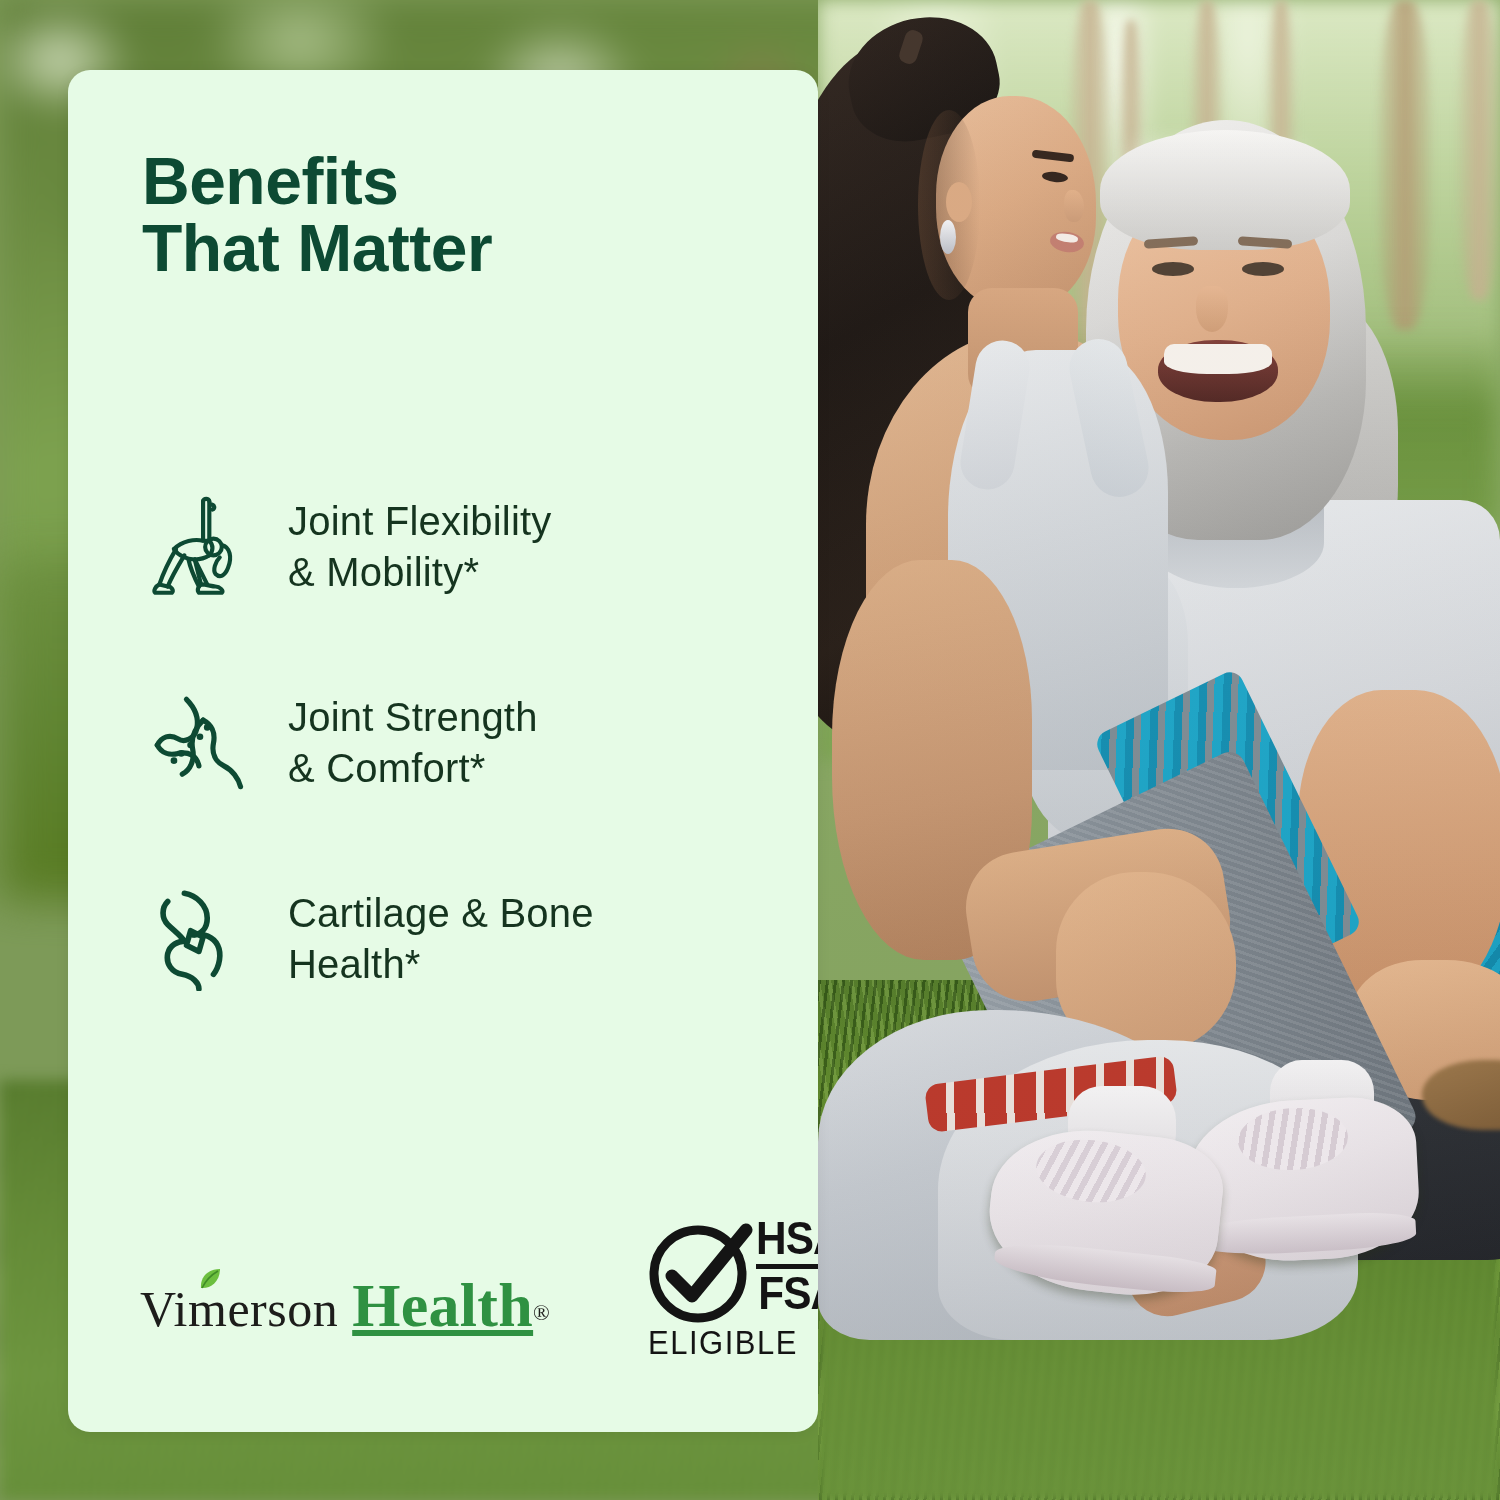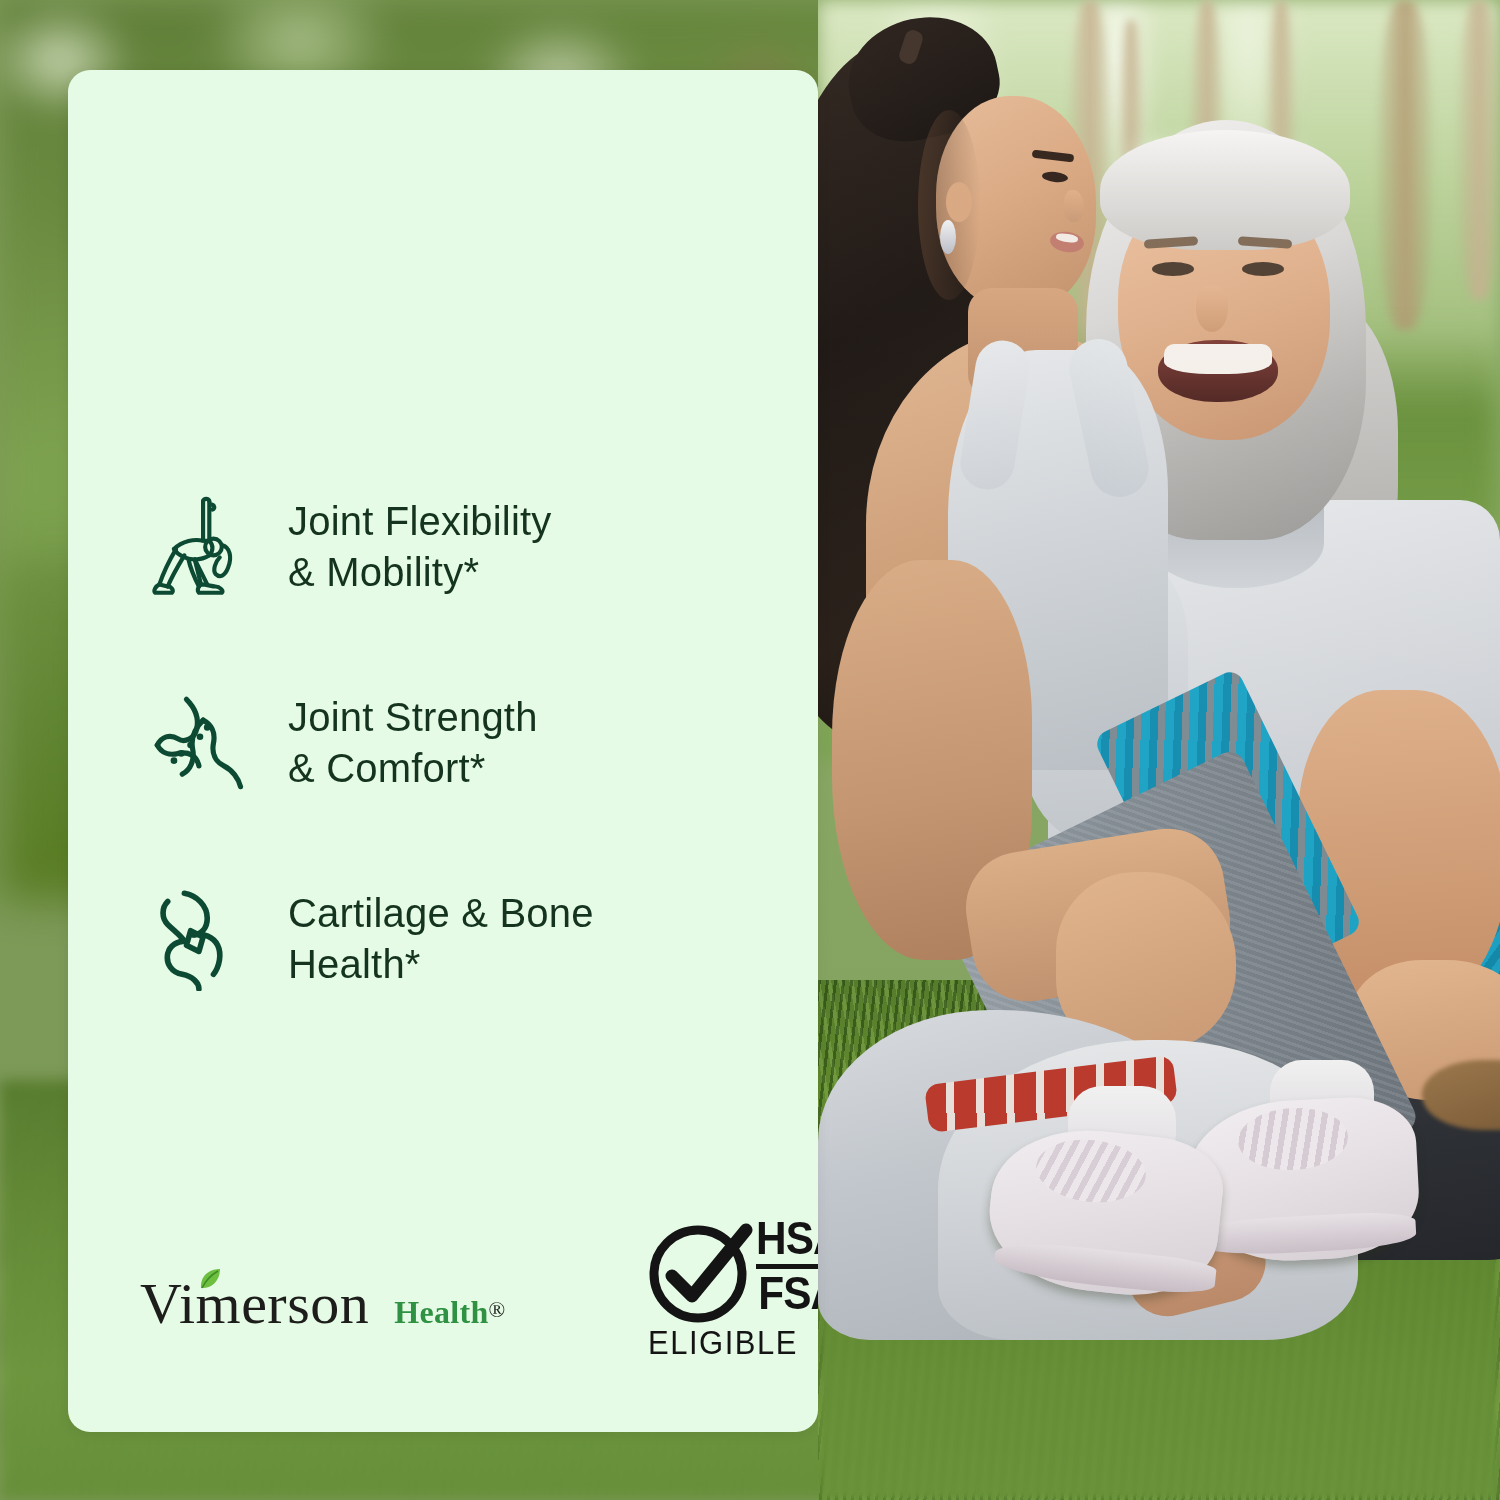--- a/index.html
+++ b/index.html
@@ -292,28 +292,28 @@
   
   #card-footer{
     position:absolute;left:0;bottom:64px;width:750px;height:150px;
   }
   #brand-logo{
     position:absolute;left:72px;top:52px;
     font-family:"Liberation Serif","DejaVu Serif",serif;
     white-space:nowrap;
   }
   #brand-vimerson{
-    font-size:58px;color:#1d1d1b;font-weight:400;letter-spacing:.5px;
+    font-size:50px;color:#1d1d1b;font-weight:400;letter-spacing:.5px;
     position:relative;display:inline-block;
   }
   #brand-leaf{
     position:absolute;left:54px;top:-4px;width:30px;height:30px;
   }
   #brand-health{
-    font-size:32px;color:#2f9142;font-weight:700;letter-spacing:.3px;margin-left:21px;
+    font-size:62px;color:#2f9142;font-weight:700;letter-spacing:.3px;margin-left:10px;text-decoration:underline;
   }
   #brand-reg{
     font-size:22px;color:#1d1d1b;vertical-align:super;font-weight:400;
   }
 
   #hsa-badge{
     position:absolute;left:578px;top:0px;width:200px;height:150px;
   }
   #hsa-check{position:absolute;left:0;top:0;width:108px;height:108px;}
   #hsa-stack{
@@ -417,20 +417,22 @@
   <div class="shoe2-lace"></div>
   <div class="shoe shoe1"></div>
   <div class="shoe1-sole"></div>
   <div class="shoe1-lace"></div>
 
   <div class="pr-tone"></div>
 </div>
 
 <div id="card">
 
+  <h1 id="headline">Benefits
+That Matter</h1>
 
   <ul id="benefits-list">
 
 
     <li class="benefit-row">
       <span class="benefit-icon">
         <svg viewBox="0 0 100 100" width="104" height="104" fill="none" stroke="#0d4a33" stroke-width="4" stroke-linecap="round" stroke-linejoin="round">
 
           <path d="M52 6 L52 44 M58 6 L58 44"></path>
           <path d="M52 6 C52 3 58 3 58 6"></path>

